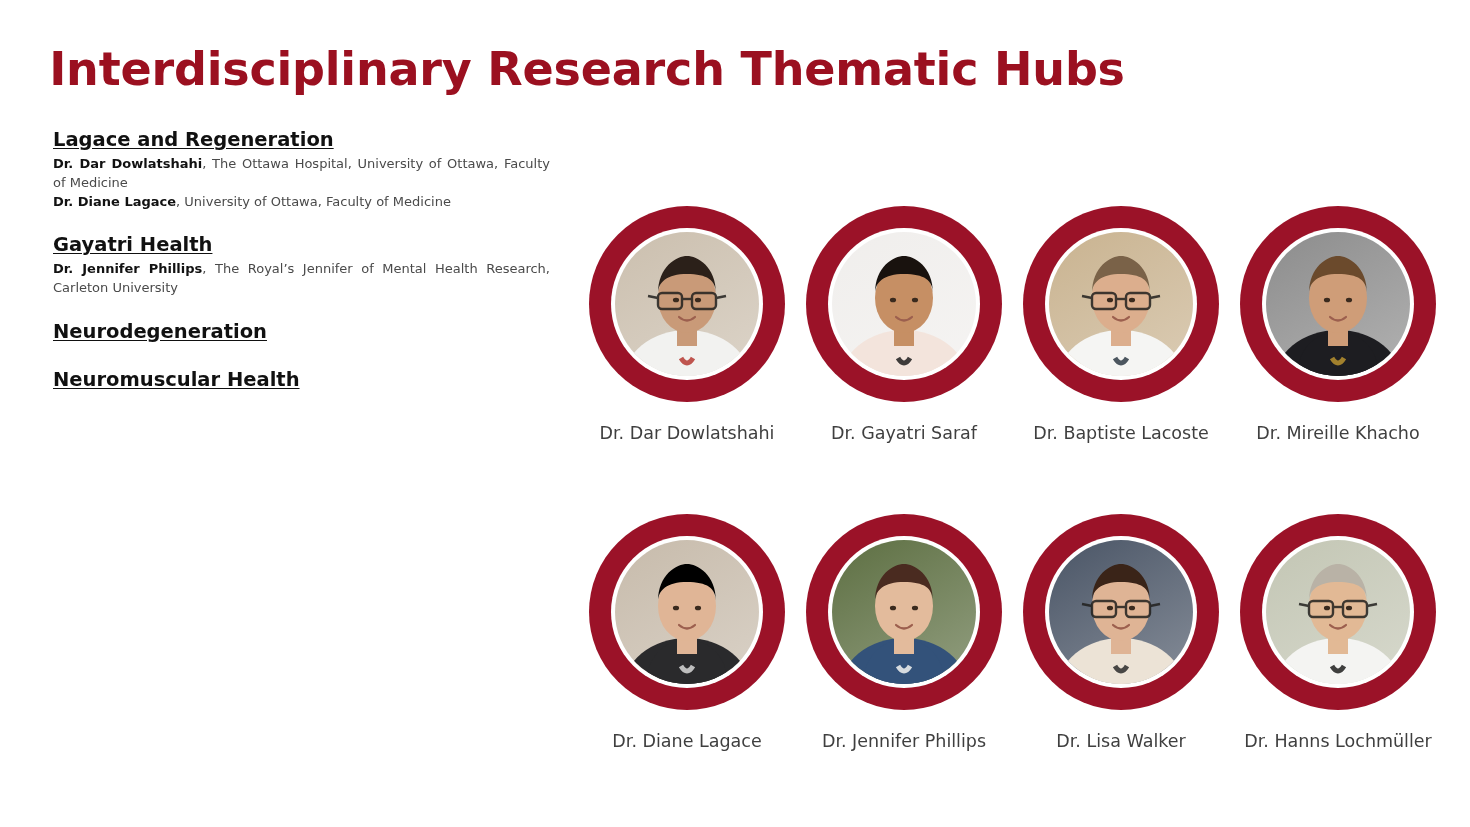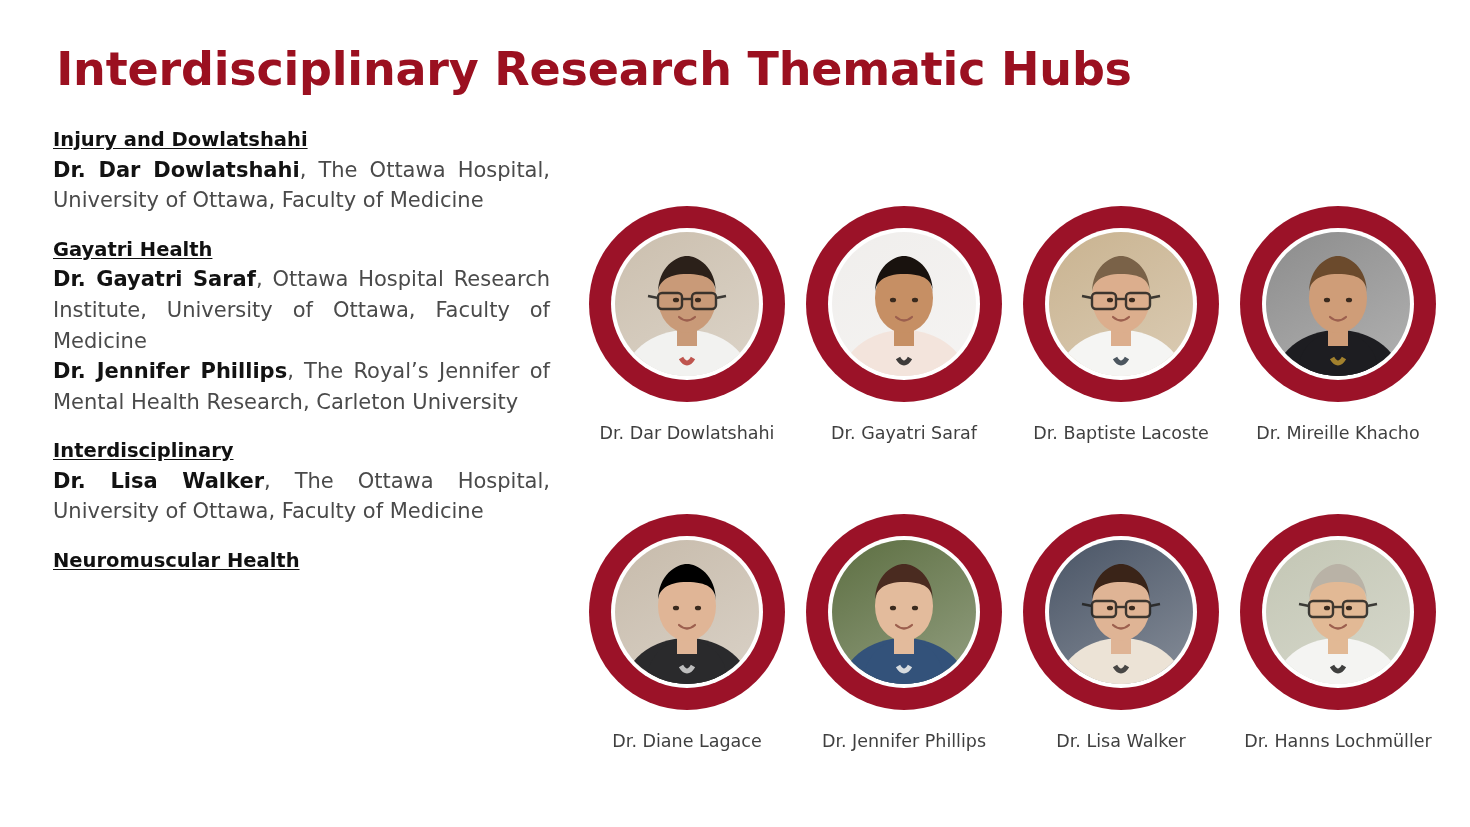--- a/index.html
+++ b/index.html
@@ -20,21 +20,20 @@
     position: absolute;
     top: 42px;
     left: 0;
     width: 1174px;
     text-align: center;
     font-size: 46px;
     font-weight: bold;
     color: #9b1020;
     letter-spacing: -0.2px;
     font-family: "DejaVu Sans", "Liberation Sans", sans-serif;
-    padding-left: 7px;
   }
 
   
   .hub-column {
     position: absolute;
     left: 53px;
     top: 126px;
     width: 497px;
   }
   .hub-block { margin-bottom: 20px; }
@@ -43,21 +42,21 @@
   .hub-heading {
     font-size: 19.5px;
     font-weight: bold;
     color: #111111;
     text-decoration: underline;
     text-underline-offset: 2px;
     line-height: 1.42;
     margin-bottom: 1px;
   }
   .member-line {
-    font-size: 21px;
+    font-size: 13px;
     color: #4a4a4a;
     line-height: 1.455;
     text-align: justify;
     text-justify: inter-word;
     
   }
   .member-line .member-name {
     font-weight: bold;
     color: #121212;
   }
@@ -123,41 +122,38 @@
   }
 </style>
 </head>
 <body>
 
 <div class="slide-title">Interdisciplinary Research Thematic Hubs</div>
 
 <div class="hub-column">
 
   <div class="hub-block">
-    <div class="hub-heading">Injury and Dowlatshahi</div>
+    <div class="hub-heading">Lagace and Regeneration</div>
     <div class="member-line">
       <span class="member-name">Dr. Dar Dowlatshahi</span><span class="member-affiliation">, The Ottawa Hospital, University of Ottawa, Faculty of Medicine</span>
+    </div>
+    <div class="member-line">
+      <span class="member-name">Dr. Diane Lagace</span><span class="member-affiliation">, University of Ottawa, Faculty of Medicine</span>
     </div>
   </div>
 
   <div class="hub-block">
     <div class="hub-heading">Gayatri Health</div>
     <div class="member-line">
-      <span class="member-name">Dr. Gayatri Saraf</span><span class="member-affiliation">, Ottawa Hospital Research Institute, University of Ottawa, Faculty of Medicine</span>
-    </div>
-    <div class="member-line">
       <span class="member-name">Dr. Jennifer Phillips</span><span class="member-affiliation">, The Royal’s Jennifer of Mental Health Research, Carleton University</span>
     </div>
   </div>
 
   <div class="hub-block">
-    <div class="hub-heading">Interdisciplinary</div>
-    <div class="member-line">
-      <span class="member-name">Dr. Lisa Walker</span><span class="member-affiliation">, The Ottawa Hospital, University of Ottawa, Faculty of Medicine</span>
-    </div>
+    <div class="hub-heading">Neurodegeneration</div>
   </div>
 
   <div class="hub-block">
     <div class="hub-heading">Neuromuscular Health</div>
   </div>
 
 </div>
 
 <div class="photo-grid">
 

